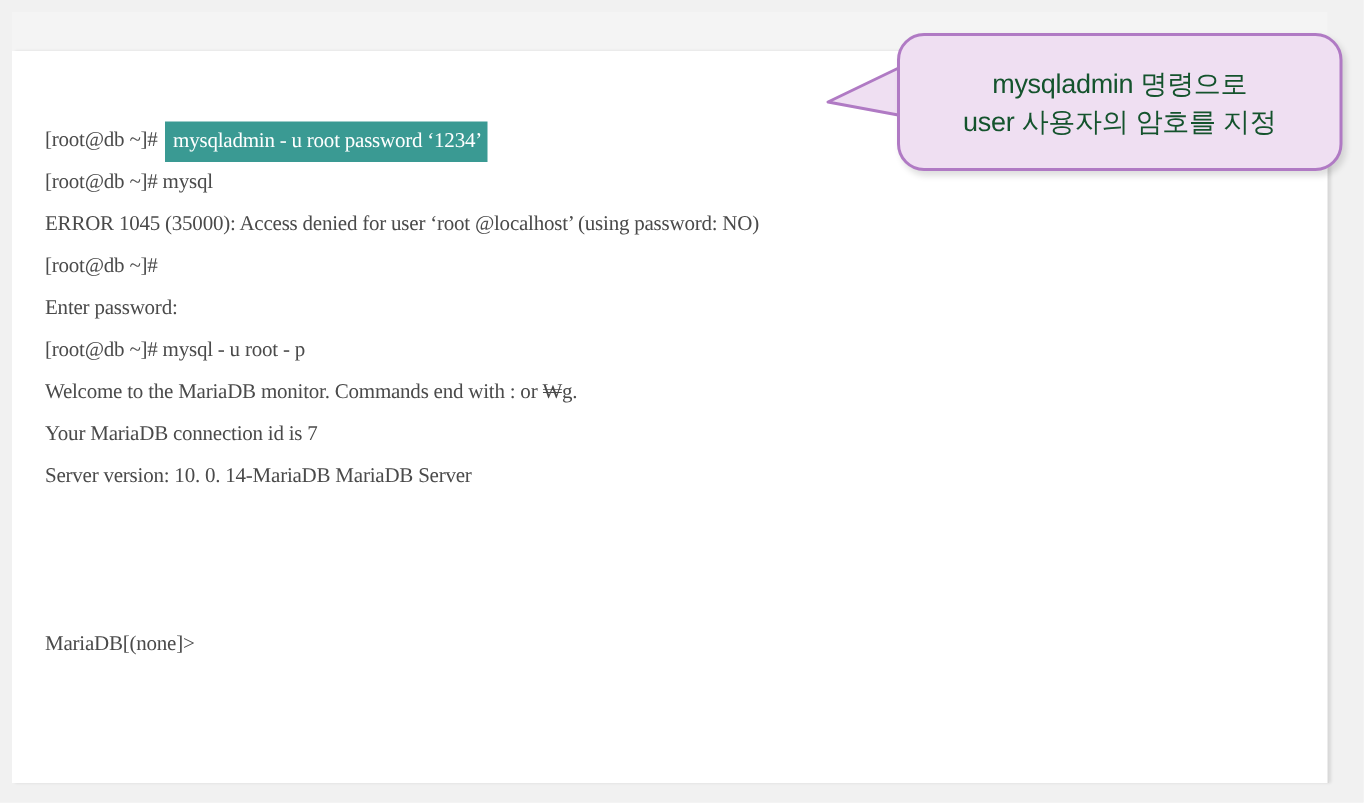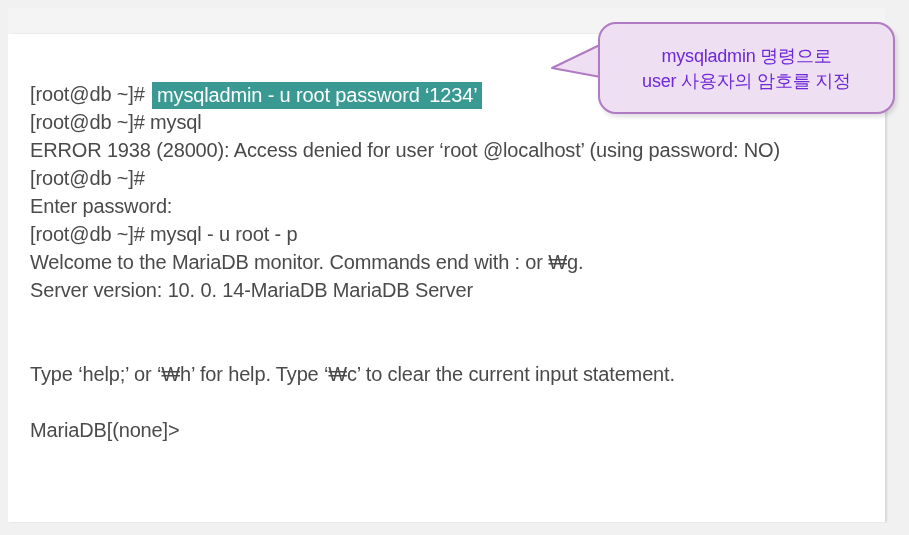--- a/index.html
+++ b/index.html
@@ -55,22 +55,22 @@
   #console-lines {
     position: absolute;
     left: 22px;
     top: 46px;
     width: 860px;
   }
 
   .console-line {
     height: 28px;
     line-height: 28px;
-    font-family: Liberation Sans, sans-serif;
-    font-size: 20px;
+    font-family: Liberation Serif, serif;
+    font-size: 14px;
     color: #4a4a4a;
     white-space: pre;
     letter-spacing: -0.15px;
   }
 
   .console-line.blank {
     height: 28px;
   }
 
   .line-inner {
@@ -123,21 +123,21 @@
     display: flex;
     flex-direction: column;
     align-items: center;
     justify-content: center;
     gap: 1px;
   }
 
   .callout-line {
     font-family: "Liberation Sans", sans-serif;
     font-size: 18px;
-    color: #6d28d9;
+    color: #14532d;
     line-height: 24px;
     white-space: pre;
     letter-spacing: -0.2px;
   }
 
   
   #callout-tail {
     position: absolute;
     left: -62px;
     top: 16px;
@@ -156,39 +156,39 @@
   <div id="panel-left-rule"></div>
 
   <div id="terminal-panel">
 
     <div id="console-lines">
 
       <div class="console-line"><span class="line-inner">[root@db ~]# </span><span class="hl">mysqladmin - u root password ‘1234’</span></div>
 
       <div class="console-line">[root@db ~]# mysql</div>
 
-      <div class="console-line">ERROR 1938 (28000): Access denied for user ‘root @localhost’ (using password: NO)</div>
+      <div class="console-line">ERROR 1045 (35000): Access denied for user ‘root @localhost’ (using password: NO)</div>
 
       <div class="console-line">[root@db ~]#</div>
 
       <div class="console-line">Enter password:</div>
 
       <div class="console-line">[root@db ~]# mysql - u root - p</div>
 
       <div class="console-line">Welcome to the MariaDB monitor. Commands end with : or ₩g.</div>
 
+      <div class="console-line">Your MariaDB connection id is 7</div>
 
       <div class="console-line">Server version: 10. 0. 14-MariaDB MariaDB Server</div>
 
       <div class="console-line blank"></div>
 
 
       <div class="console-line blank"></div>
 
-      <div class="console-line">Type ‘help;’ or ‘₩h’ for help. Type ‘₩c’ to clear the current input statement.</div>
 
       <div class="console-line blank"></div>
 
       <div class="console-line">MariaDB[(none]&gt;</div>
 
     </div>
   </div>
 
   <div id="callout">
     <svg id="callout-tail" viewBox="0 0 70 60">

